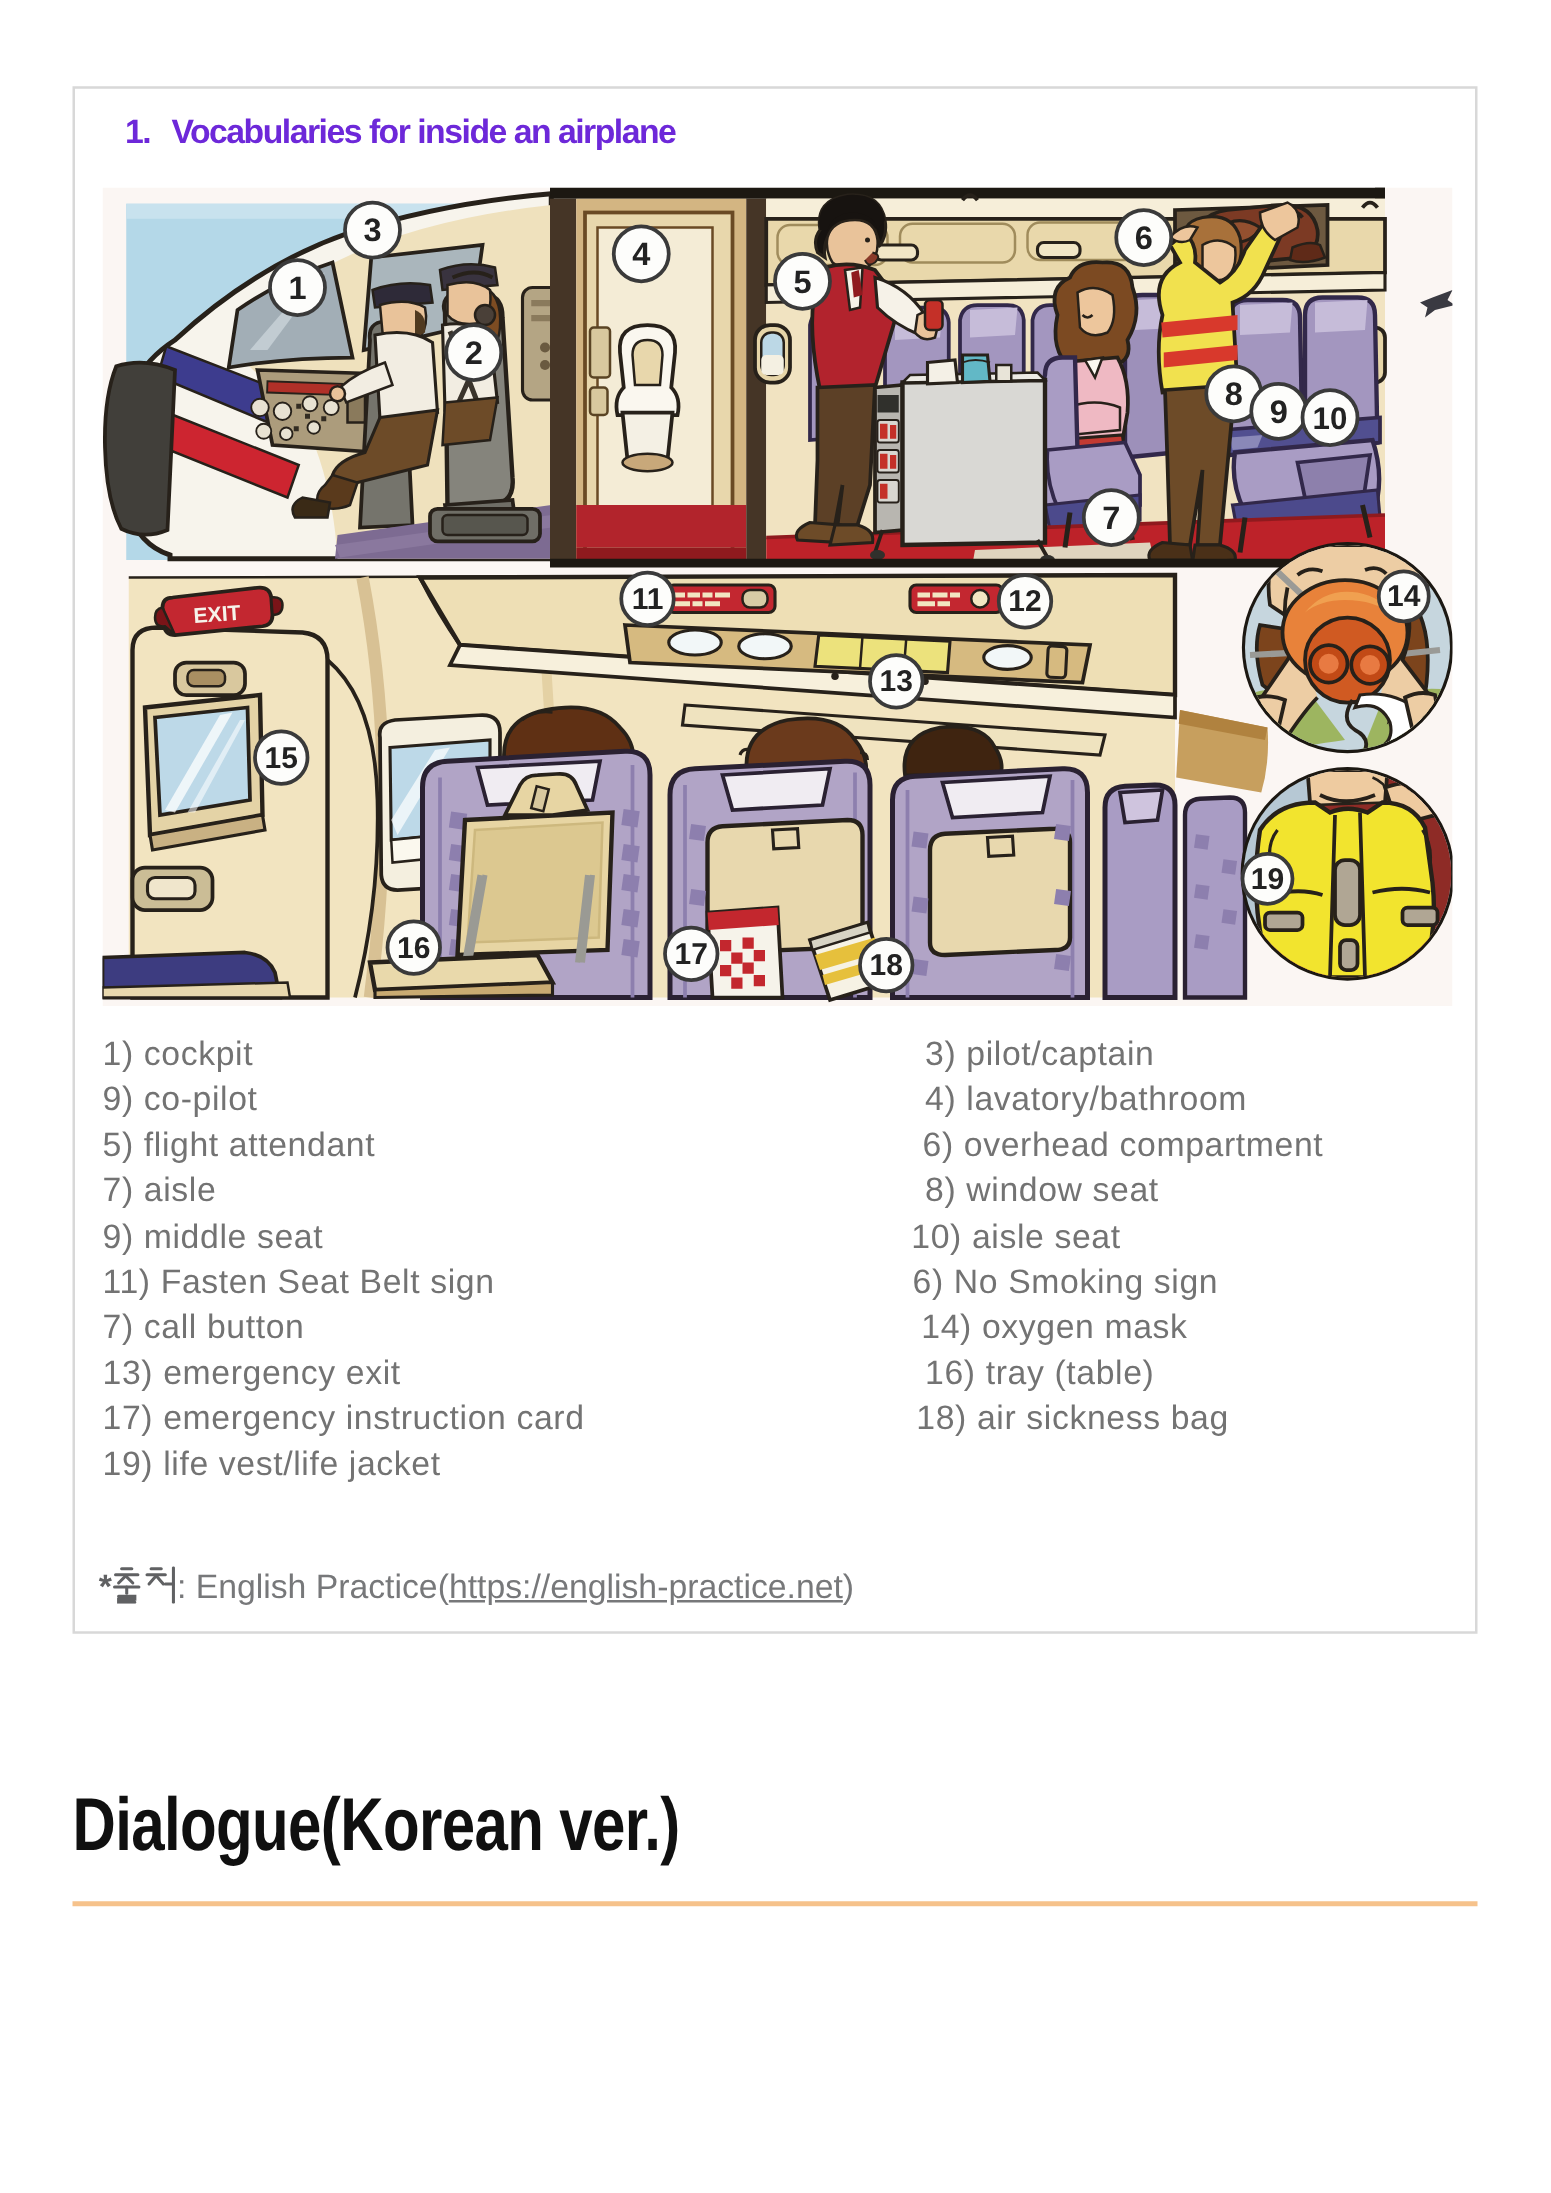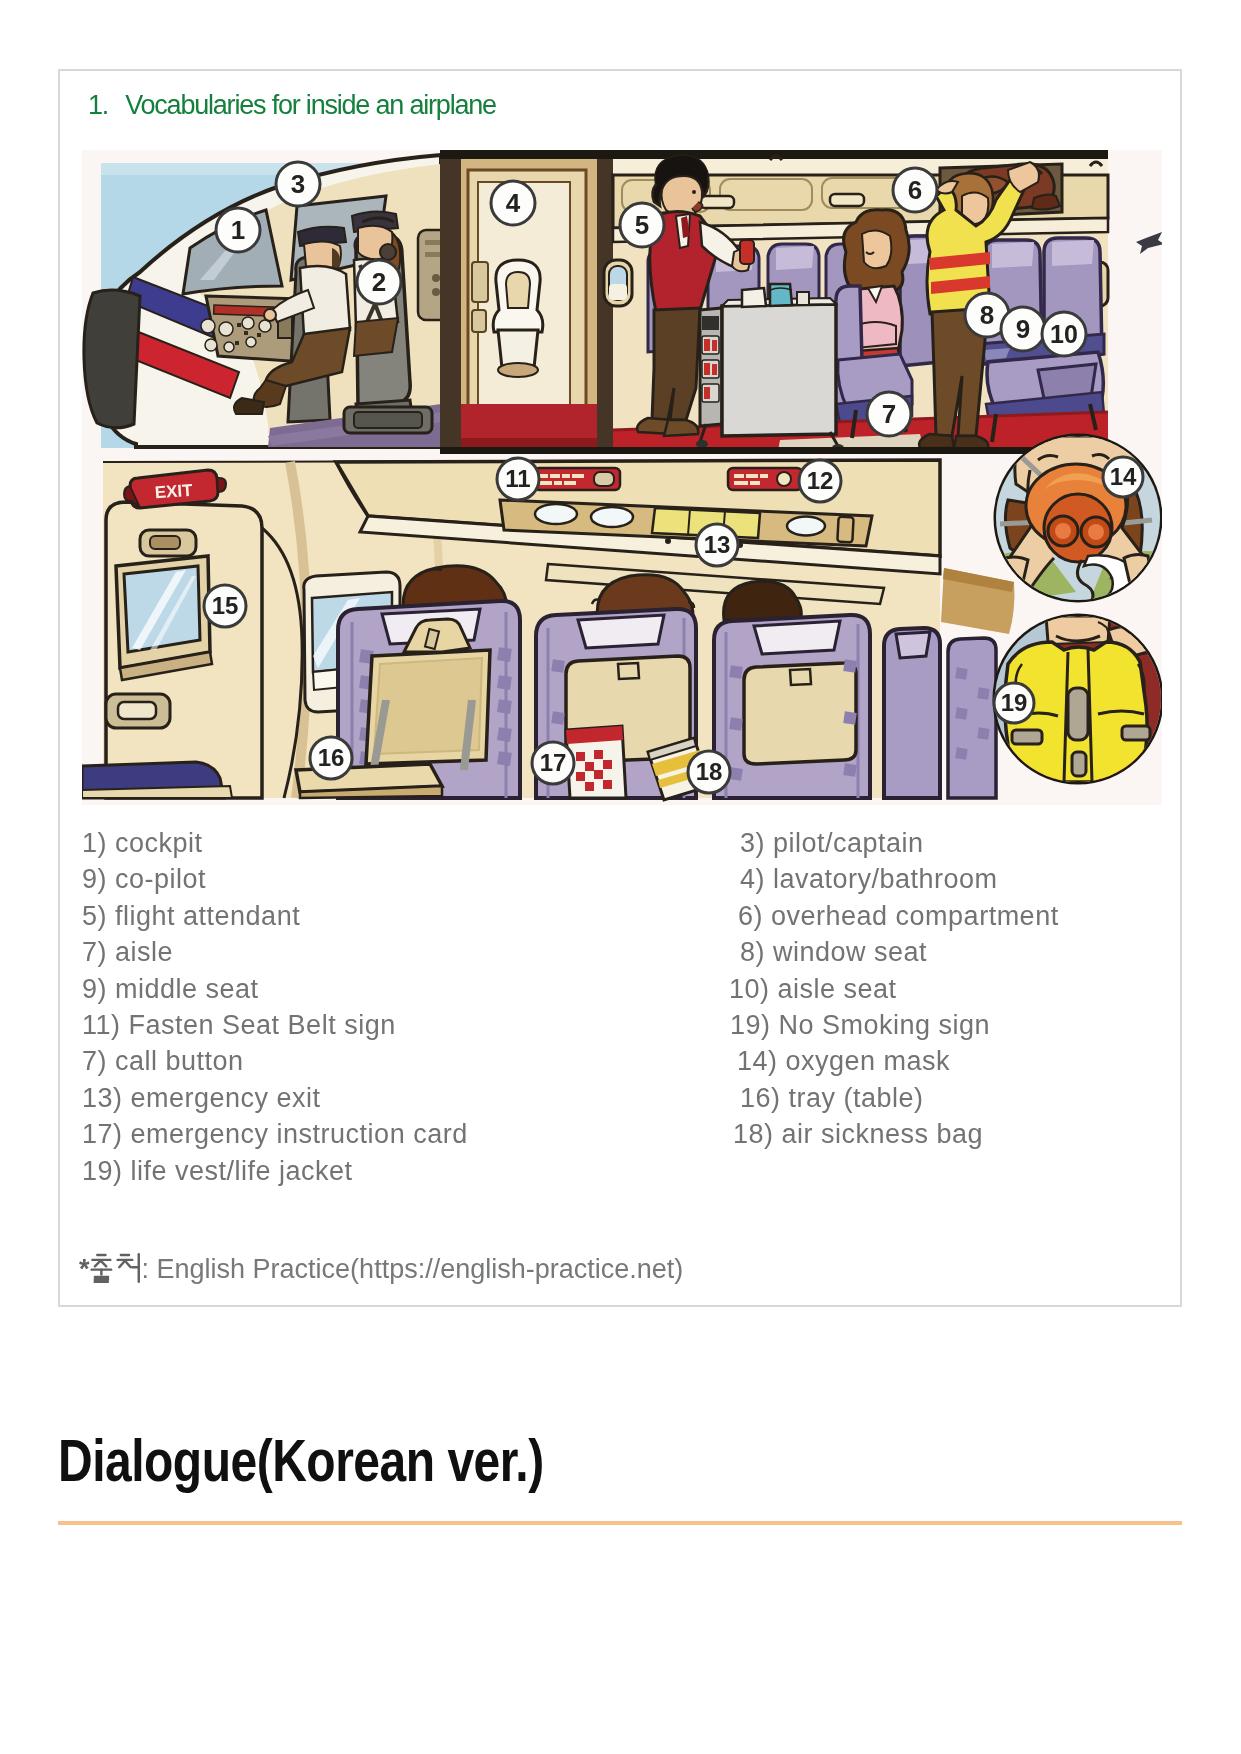--- a/index.html
+++ b/index.html
@@ -5,21 +5,21 @@
   html,body{margin:0;padding:0}
   body{width:1241px;height:1754px;background:#ffffff;font-family:"Liberation Sans",sans-serif;position:relative;overflow:hidden}
   .abs{position:absolute}
   .voc{font-size:27px;letter-spacing:0.5px;color:#737373;white-space:pre;line-height:30px}
 </style>
 </head>
 <body>
 
 <div class="abs" style="left:58px;top:69px;width:1120px;height:1234px;border:2px solid #d8d8d8;background:#ffffff"></div>
 
-<div class="abs" style="left:88px;top:90px;font-size:27px;font-weight:normal;letter-spacing:-1.2px;color:#15803d;line-height:30px">1.<span style="margin-left:17px">Vocabularies for inside an airplane</span></div>
+<div class="abs" style="left:100px;top:90px;font-size:27px;font-weight:bold;letter-spacing:-1.2px;color:#6d28d9;line-height:30px">1.<span style="margin-left:17px">Vocabularies for inside an airplane</span></div>
 
 <svg class="abs" style="left:82px;top:150px" width="1080" height="655" viewBox="82 150 1080 655">
 
 <g>
       <rect x="82" y="150" width="1080" height="655" fill="#fbf6f3"></rect>
     </g>
 
 <g>
       <rect x="101" y="163" width="338" height="285" fill="#b4d8e8"></rect>
 <rect x="101" y="163" width="338" height="12" fill="#c8e2ee"></rect>
@@ -661,21 +661,21 @@
 <div class="abs voc" style="left:740px;top:828px">3) pilot/captain</div>
 <div class="abs voc" style="left:82px;top:864px">9) co-pilot</div>
 <div class="abs voc" style="left:740px;top:864px">4) lavatory/bathroom</div>
 <div class="abs voc" style="left:82px;top:901px">5) flight attendant</div>
 <div class="abs voc" style="left:738px;top:901px">6) overhead compartment</div>
 <div class="abs voc" style="left:82px;top:937px">7) aisle</div>
 <div class="abs voc" style="left:740px;top:937px">8) window seat</div>
 <div class="abs voc" style="left:82px;top:974px">9) middle seat</div>
 <div class="abs voc" style="left:729px;top:974px">10) aisle seat</div>
 <div class="abs voc" style="left:82px;top:1010px">11) Fasten Seat Belt sign</div>
-<div class="abs voc" style="left:730px;top:1010px">19) No Smoking sign</div>
+<div class="abs voc" style="left:730px;top:1010px">6) No Smoking sign</div>
 <div class="abs voc" style="left:82px;top:1046px">7) call button</div>
 <div class="abs voc" style="left:737px;top:1046px">14) oxygen mask</div>
 <div class="abs voc" style="left:82px;top:1083px">13) emergency exit</div>
 <div class="abs voc" style="left:740px;top:1083px">16) tray (table)</div>
 <div class="abs voc" style="left:82px;top:1119px">17) emergency instruction card</div>
 <div class="abs voc" style="left:733px;top:1119px">18) air sickness bag</div>
 <div class="abs voc" style="left:82px;top:1156px">19) life vest/life jacket</div>
 </div>
 
 <div class="abs" style="left:79px;top:1252px;font-size:27px;color:#77787a;white-space:pre;line-height:34px"><span style="color:#606163;font-weight:bold">*</span><svg width="52" height="30" viewBox="0 0 64 36" style="vertical-align:-5px">
@@ -687,17 +687,17 @@
         <path d="M2 20 L26 20"></path>
         <path d="M14 20 L14 26"></path>
         <path d="M6 29 L22 29 L22 32 L6 32 L6 35 L22 35"></path>
         <path d="M38 2 L48 2"></path>
         <path d="M34 8 L52 8"></path>
         <path d="M43 9 L36 17"></path>
         <path d="M43 9 L50 17"></path>
         <path d="M60 1 L60 35"></path>
         <path d="M52 17 L60 17"></path>
       </g>
-    </svg><span>: English Practice(</span><span style="">https://english-practice.net</span><span>)</span></div>
+    </svg><span>: English Practice(</span><span style="text-decoration:underline">https://english-practice.net</span><span>)</span></div>
 
 <div class="abs" style="left:58px;top:1430px;font-size:48px;font-weight:bold;color:#101010;letter-spacing:-0.5px;line-height:50px;transform:scaleY(1.25);transform-origin:left top">Dialogue(Korean ver.)</div>
 
 <div class="abs" style="left:58px;top:1521px;width:1124px;height:4px;background:#f6c28b"></div>
 
 </body></html>

